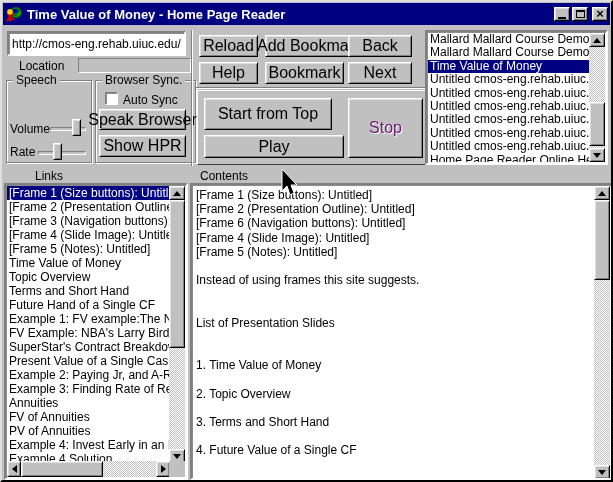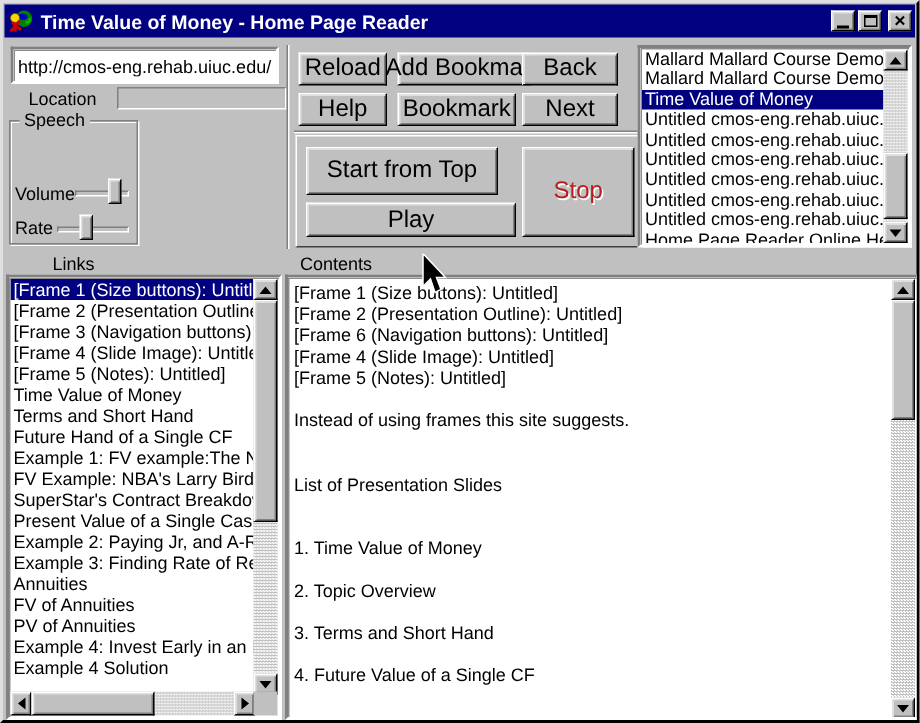--- a/index.html
+++ b/index.html
@@ -21,21 +21,21 @@
     display:flex;align-items:center;justify-content:center;margin-left:2px;position:relative;
   }
   .glyph-min{width:8px;height:2px;background:#000;margin-top:7px;}
   .glyph-max{width:9px;height:8px;border:1px solid #000;border-top:2px solid #000;}
   .glyph-close{font-weight:bold;font-size:13px;line-height:10px;font-family:"Liberation Sans",sans-serif;}
   .bevel,.btn{
     background:#c0c0c0;border:1px solid;border-color:#fff #000 #000 #fff;
     box-shadow:inset 1px 1px 0 #dfdfdf, inset -1px -1px 0 #808080;
   }
   .btn{position:absolute;display:flex;align-items:center;justify-content:center;font-size:16px;cursor:default;white-space:nowrap;}
-  .btn.disabled{color:#b91c1c;text-shadow:1px 1px 0 #fff;}
+  .btn.disabled{color:#701a75;text-shadow:1px 1px 0 #fff;}
   .sunken-gray{
     background:#c0c0c0;border:1px solid;border-color:#808080 #fff #fff #808080;
   }
   .url-input{
     position:absolute;left:5px;top:29px;width:179px;height:25px;
     background:#fff;border:2px solid;border-color:#808080 #fff #fff #808080;
     box-shadow:inset 1px 1px 0 rgba(0,0,0,.45);
     font-family:"Liberation Sans",sans-serif;font-size:12px;padding:2px 3px;outline:none;
   }
   .label{position:absolute;font-size:12px;white-space:nowrap;}
@@ -103,20 +103,27 @@
   <div class="groupbox" style="left:4px;top:78px;width:86px;height:83px;">
     <span class="legend">Speech</span>
     <span class="label" style="left:3px;top:41px;">Volume</span>
     <div class="slider-track" style="left:43px;top:46px;width:36px;"></div>
     <div class="slider-thumb" style="left:65px;top:38px;"></div>
     <span class="label" style="left:3px;top:64px;">Rate</span>
     <div class="slider-track" style="left:31px;top:70px;width:48px;"></div>
     <div class="slider-thumb" style="left:46px;top:62px;"></div>
   </div>
 
+  <div class="groupbox" style="left:93px;top:78px;width:101px;height:83px;">
+    <span class="legend">Browser Sync.</span>
+    <span class="checkbox" style="left:9px;top:11px;"></span>
+    <span class="label" style="left:27px;top:12px;">Auto Sync</span>
+    <div class="btn" style="left:3px;top:28px;width:87px;height:21px;">Speak Browser</div>
+    <div class="btn" style="left:3px;top:54px;width:87px;height:22px;">Show HPR</div>
+  </div>
 
   <div class="vgroove" style="left:189px;top:28px;height:136px;"></div>
 
   <div class="btn" style="left:197px;top:33px;width:59px;height:22px;">Reload</div>
   <div class="btn" style="left:263px;top:33px;width:89px;height:22px;">Add Bookmark</div>
   <div class="btn" style="left:346px;top:33px;width:64px;height:22px;">Back</div>
   <div class="btn" style="left:197px;top:60px;width:59px;height:22px;">Help</div>
   <div class="btn" style="left:263px;top:60px;width:79px;height:22px;">Bookmark</div>
   <div class="btn" style="left:346px;top:60px;width:64px;height:22px;">Next</div>
 
@@ -156,20 +163,21 @@
   <span class="label" style="left:198px;top:167px;">Contents</span>
 
   <div class="listbox" style="left:2px;top:181px;width:184px;height:297px;">
     <div class="list-items" style="right:17px;bottom:17px;">
         <div class="list-item selected">[Frame 1 (Size buttons): Untitled]</div>
         <div class="list-item">[Frame 2 (Presentation Outline): U</div>
         <div class="list-item">[Frame 3 (Navigation buttons): Un</div>
         <div class="list-item">[Frame 4 (Slide Image): Untitled]</div>
         <div class="list-item">[Frame 5 (Notes): Untitled]</div>
         <div class="list-item">Time Value of Money</div>
+        <div class="list-item">Topic Overview</div>
         <div class="list-item">Terms and Short Hand</div>
         <div class="list-item">Future Hand of a Single CF</div>
         <div class="list-item">Example 1: FV example:The NBA</div>
         <div class="list-item">FV Example: NBA's Larry Bird Ex</div>
         <div class="list-item">SuperStar's Contract Breakdown</div>
         <div class="list-item">Present Value of a Single Cash F</div>
         <div class="list-item">Example 2: Paying Jr, and A-Rod</div>
         <div class="list-item">Example 3: Finding Rate of Return</div>
         <div class="list-item">Annuities</div>
         <div class="list-item">FV of Annuities</div>

